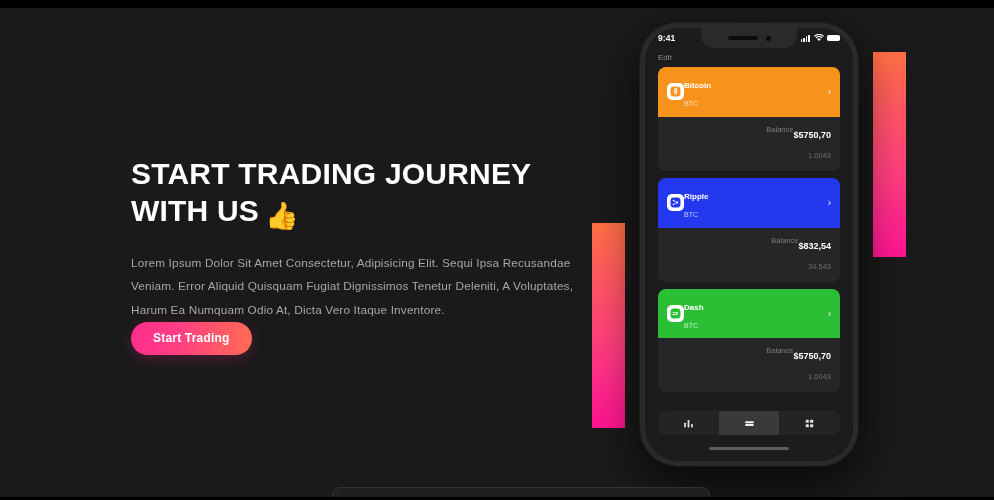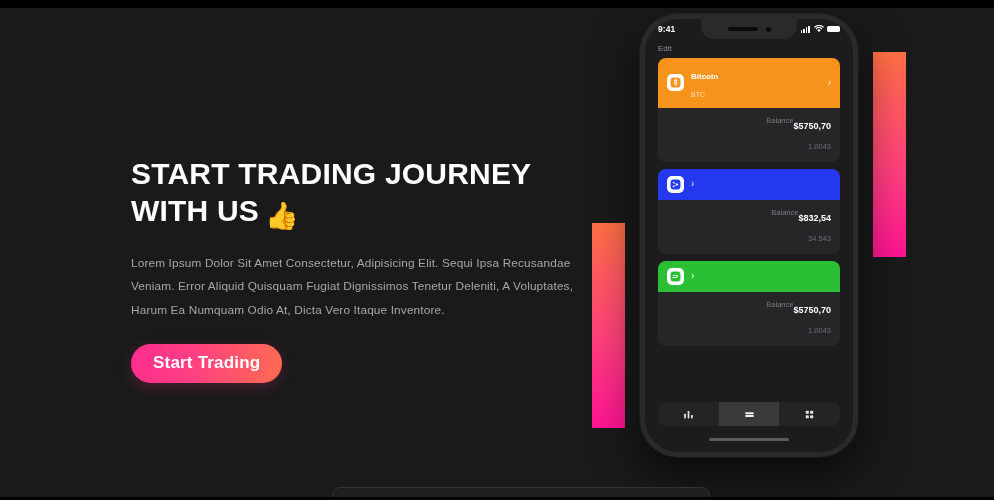--- a/index.html
+++ b/index.html
@@ -63,39 +63,38 @@
   .hero p {
     margin-top:22px;
     font-size:11.8px;
     line-height:2.0;
     color:#a9a6a4;
     letter-spacing:0.15px;
     max-width:452px;
   }
   .cta {
     display:inline-block;
-    margin-top:22px;
     padding:9px 22px 10px;
     border:none;
     border-radius:22px;
     cursor:pointer;
     color:#ffffff;
-    font-size:17px;
+    font-size:12px;
     font-weight:700;
     letter-spacing:0.2px;
     font-family:"Liberation Sans", sans-serif;
     background:linear-gradient(95deg,#FF2D8E 0%,#FF3E83 38%,#FF6B52 100%);
     box-shadow:0 4px 14px rgba(255,45,142,0.22);
   }
 
   
   .phone {
     position:absolute;
     left:640px;
-    top:14px;
+    top:23px;
     width:218px;
     height:443px;
     border-radius:38px;
     background:#2a2a2c;
     padding:5px;
     box-shadow:0 0 0 1px rgba(255,255,255,0.045),
                0 18px 46px rgba(0,0,0,0.65);
   }
   .phone-inner {
     position:relative;
@@ -165,21 +164,20 @@
   
   .cards { display:flex; flex-direction:column; gap:7px; }
   .coin-card {
     border-radius:8px;
     overflow:hidden;
     background:#262628;
   }
   .coin-top {
     display:flex; align-items:center;
     padding:7px 9px;
-    gap:7px;
   }
   .coin-logo {
     width:17px; height:17px;
     border-radius:5px;
     background:#fff;
     display:flex; align-items:center; justify-content:center;
     flex:0 0 auto;
   }
   .coin-names { flex:1 1 auto; line-height:1.12; }
   .coin-name { font-size:8px; font-weight:700; color:#fff; }
@@ -309,38 +307,46 @@
             <div class="coin-top" style="background:#2439EF">
               <span class="coin-logo">
                 <svg width="11" height="11" viewBox="0 0 20 20">
                   <rect x="1" y="1" width="18" height="18" rx="5.5" fill="#2439EF"></rect>
                   <circle cx="6.4" cy="6.4" r="1.5" fill="#fff"></circle>
                   <circle cx="6.4" cy="13.6" r="1.5" fill="#fff"></circle>
                   <circle cx="13.4" cy="10" r="1.6" fill="#fff"></circle>
                   <path d="M7.3 7.3 12.2 9.3M7.3 12.7 12.2 10.7" stroke="#fff" stroke-width="1.25" stroke-linecap="round"></path>
                 </svg>
               </span>
+              <span class="coin-names">
+                <span class="coin-name">Ripple</span><br>
+                <span class="coin-sym">BTC</span>
+              </span>
               <span class="chev">›</span>
             </div>
             <div class="coin-bottom">
               <span class="bal-label">Balance</span>
               <span class="bal-vals">
                 <span class="bal-fiat">$832,54</span><br>
                 <span class="bal-amt">34.543</span>
               </span>
             </div>
           </div>
 
           <div class="coin-card">
             <div class="coin-top" style="background:#2ABF34">
               <span class="coin-logo">
                 <svg width="11" height="11" viewBox="0 0 20 20">
                   <rect x="1" y="1" width="18" height="18" rx="5.5" fill="#2ABF34"></rect>
                   <path d="M5.2 7.4h7.1c1.7 0 2.6 1.1 2.2 2.7-.4 1.6-1.7 2.6-3.4 2.6H4.1l.5-1.9h6.2c.8 0 1.3-.4 1.5-1 .2-.7-.1-1-.9-1H4.7Z" fill="#fff"></path>
                 </svg>
+              </span>
+              <span class="coin-names">
+                <span class="coin-name">Dash</span><br>
+                <span class="coin-sym">BTC</span>
               </span>
               <span class="chev">›</span>
             </div>
             <div class="coin-bottom">
               <span class="bal-label">Balance</span>
               <span class="bal-vals">
                 <span class="bal-fiat">$5750,70</span><br>
                 <span class="bal-amt">1.0043</span>
               </span>
             </div>

